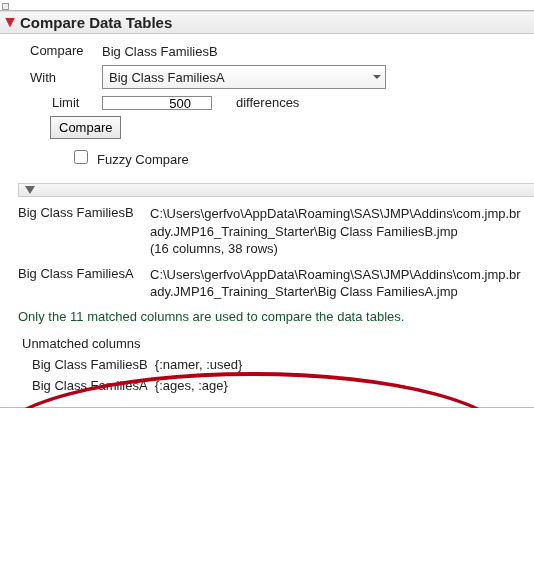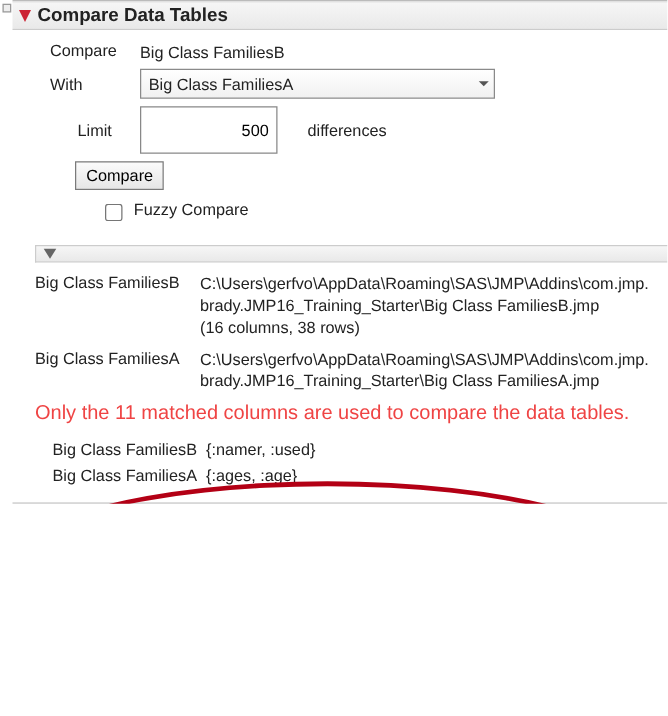--- a/index.html
+++ b/index.html
@@ -54,21 +54,21 @@
     flex-direction: column;
     align-items: center;
     padding-top: 3px;
   }
   .markerbar .tick {
     width: 7px; height: 7px;
     border: 1px solid #999;
     background: #eee;
     font-size: 6px;
   }
-  .outer { display: flex; }
+  .outer { display: flex; flex-direction: column; }
   .content { flex: 1; }
   .pad { padding: 8px 12px 10px 30px; }
   .row { display: flex; align-items: center; margin-bottom: 6px; }
   .lbl { width: 72px; }
   .static { padding-top: 2px; }
   .select {
     border: 1px solid #8a8a8a;
     background: linear-gradient(#fff,#f1f1f1);
     height: 24px;
     width: 284px;
@@ -76,46 +76,46 @@
     align-items: center;
     justify-content: space-between;
     padding: 0 4px 0 6px;
   }
   .select .chev {
     width: 0; height: 0;
     border-left: 4px solid transparent;
     border-right: 4px solid transparent;
     border-top: 4px solid #555;
   }
-  .limitrow { margin-left: 22px; }
+  .limitrow { margin-left: 22px; align-items: flex-end; }
   .num {
     border: 1px solid #888;
-    height: 38px;
+    height: 14px;
     width: 110px;
     text-align: right;
-    padding: 0 6px;
+    padding: 0 20px;
     font-family: inherit;
     font-size: 13px;
   }
   .btn {
     border: 1px solid #7a7a7a;
     background: linear-gradient(#fbfbfb,#e6e6e6);
     padding: 3px 8px;
     font-family: inherit;
     font-size: 13px;
     margin-left: 20px;
     cursor: pointer;
   }
-  .chk { margin-left: 40px; display: flex; align-items: flex-start; gap: 6px; margin-top: 8px; margin-bottom: 6px;}
+  .chk { margin-left: 40px; display: flex; align-items: flex-end; gap: 6px; margin-top: 8px; margin-bottom: 6px;}
   .chk input { width: 14px; height: 14px; }
   .info { padding: 8px 8px 8px 18px; }
   .info-row { display: flex; margin-bottom: 8px; }
   .info-name { width: 132px; flex-shrink: 0; }
   .info-detail { flex: 1; line-height: 1.35; word-break: break-all; }
-  .teal { color: #ef4444; font-size: 16px; margin: 6px 0 12px 0;}
+  .teal { color: #14532d; font-size: 13px; margin: 6px 0 12px 0;}
   .unmatched { margin-left: 4px; }
   .unmatched .h { margin-bottom: 6px; }
   .unmatched .line { margin-left: 10px; margin-bottom: 6px; }
   .annot {
     position: absolute;
     border: 4px solid #b30015;
     border-radius: 50%;
     pointer-events: none;
   }
   .rel { position: relative; }
@@ -172,20 +172,21 @@
       <div class="info-row">
         <div class="info-name">Big Class FamiliesA</div>
         <div class="info-detail">
           <span>C:\Users\gerfvo\AppData\Roaming\SAS\JMP\Addins\com.jmp.brady.JMP16_Training_Starter\Big Class FamiliesA.jmp</span><br>
         </div>
       </div>
 
       <div class="teal">Only the 11 matched columns are used to compare the data tables.</div>
 
       <div class="unmatched">
+        <div class="h">Unmatched columns</div>
         <div class="line">
           <span>Big Class FamiliesB</span>&nbsp;&nbsp;<span>{:namer, :used}</span>
         </div>
         <div class="line">
           <span>Big Class FamiliesA</span>&nbsp;&nbsp;<span>{:ages, :age}</span>
         </div>
       </div>
 
       <div class="annot" style="left:-8px; top:175px; width:520px; height:140px;"></div>
     </div>

